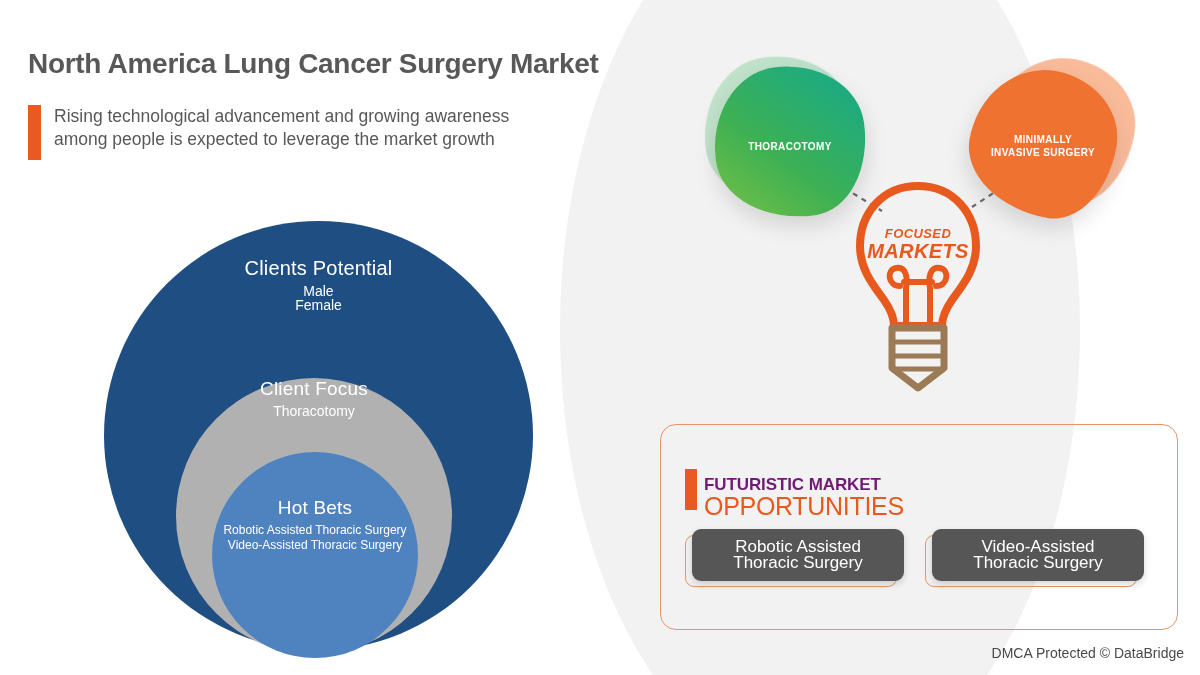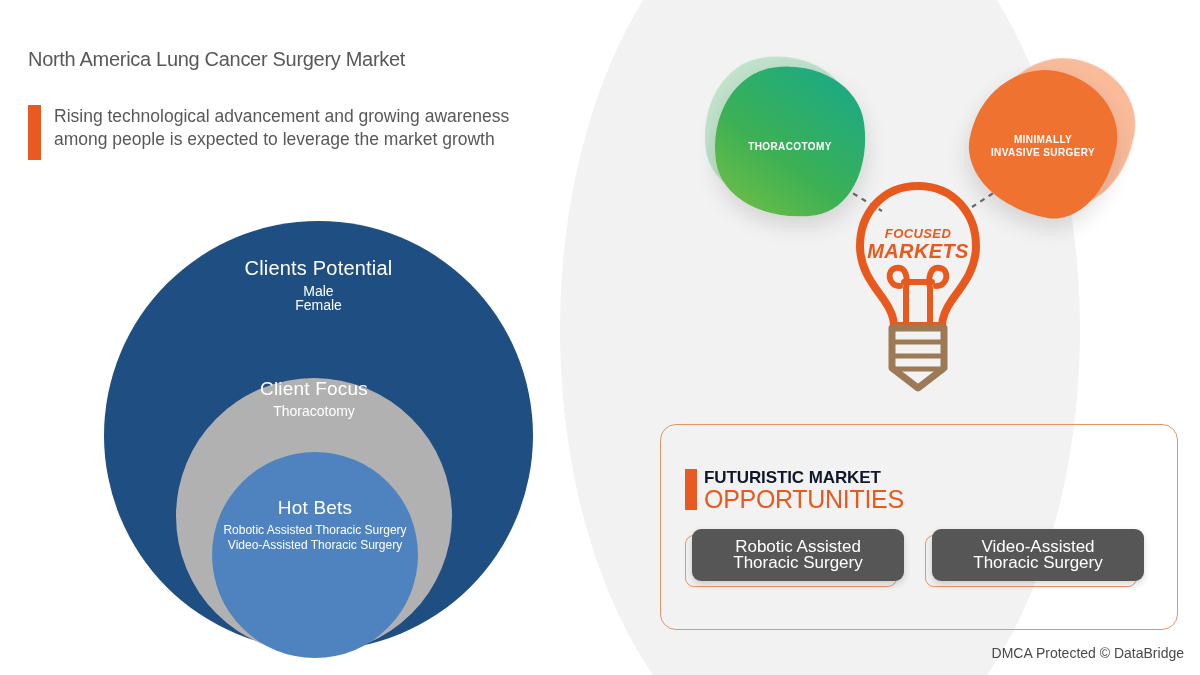--- a/index.html
+++ b/index.html
@@ -22,21 +22,21 @@
     left: 560px; top: -120px;
     width: 520px; height: 900px;
     background: #f2f2f2;
     border-radius: 50% / 50%;
     z-index: 0;
   }
 
   
   .title {
     position: absolute; left: 28px; top: 48px;
-    font-size: 20px; font-weight: normal;
+    font-size: 28px; font-weight: bold;
     color: #58585a;
     letter-spacing: -0.3px;
     z-index: 5;
   }
   .subtitle-wrap {
     position: absolute; left: 28px; top: 105px;
     display: flex; align-items: flex-start;
     z-index: 5;
   }
   .accent-bar {
@@ -172,22 +172,23 @@
     display: flex; align-items: flex-start;
   }
   .panel-bar {
     width: 12px; height: 41px;
     background: #e85a22;
     margin-right: 7px;
     flex: none;
   }
   .panel-h1 {
     font-size: 17px; font-weight: bold;
-    color: #0f172a; letter-spacing: -0.1px;
+    color: #701a75; letter-spacing: -0.1px;
     line-height: 18px;
+    margin-top: 7px;
   }
   .panel-h2 {
     font-size: 25px; font-weight: 300;
     color: #e8591e; letter-spacing: -0.3px;
     line-height: 26px;
     margin-top: -1px;
   }
   .pill-wrap { position: absolute; top: 104px; }
   .pill-wrap.left  { left: 24px; }
   .pill-wrap.right { left: 264px; }

